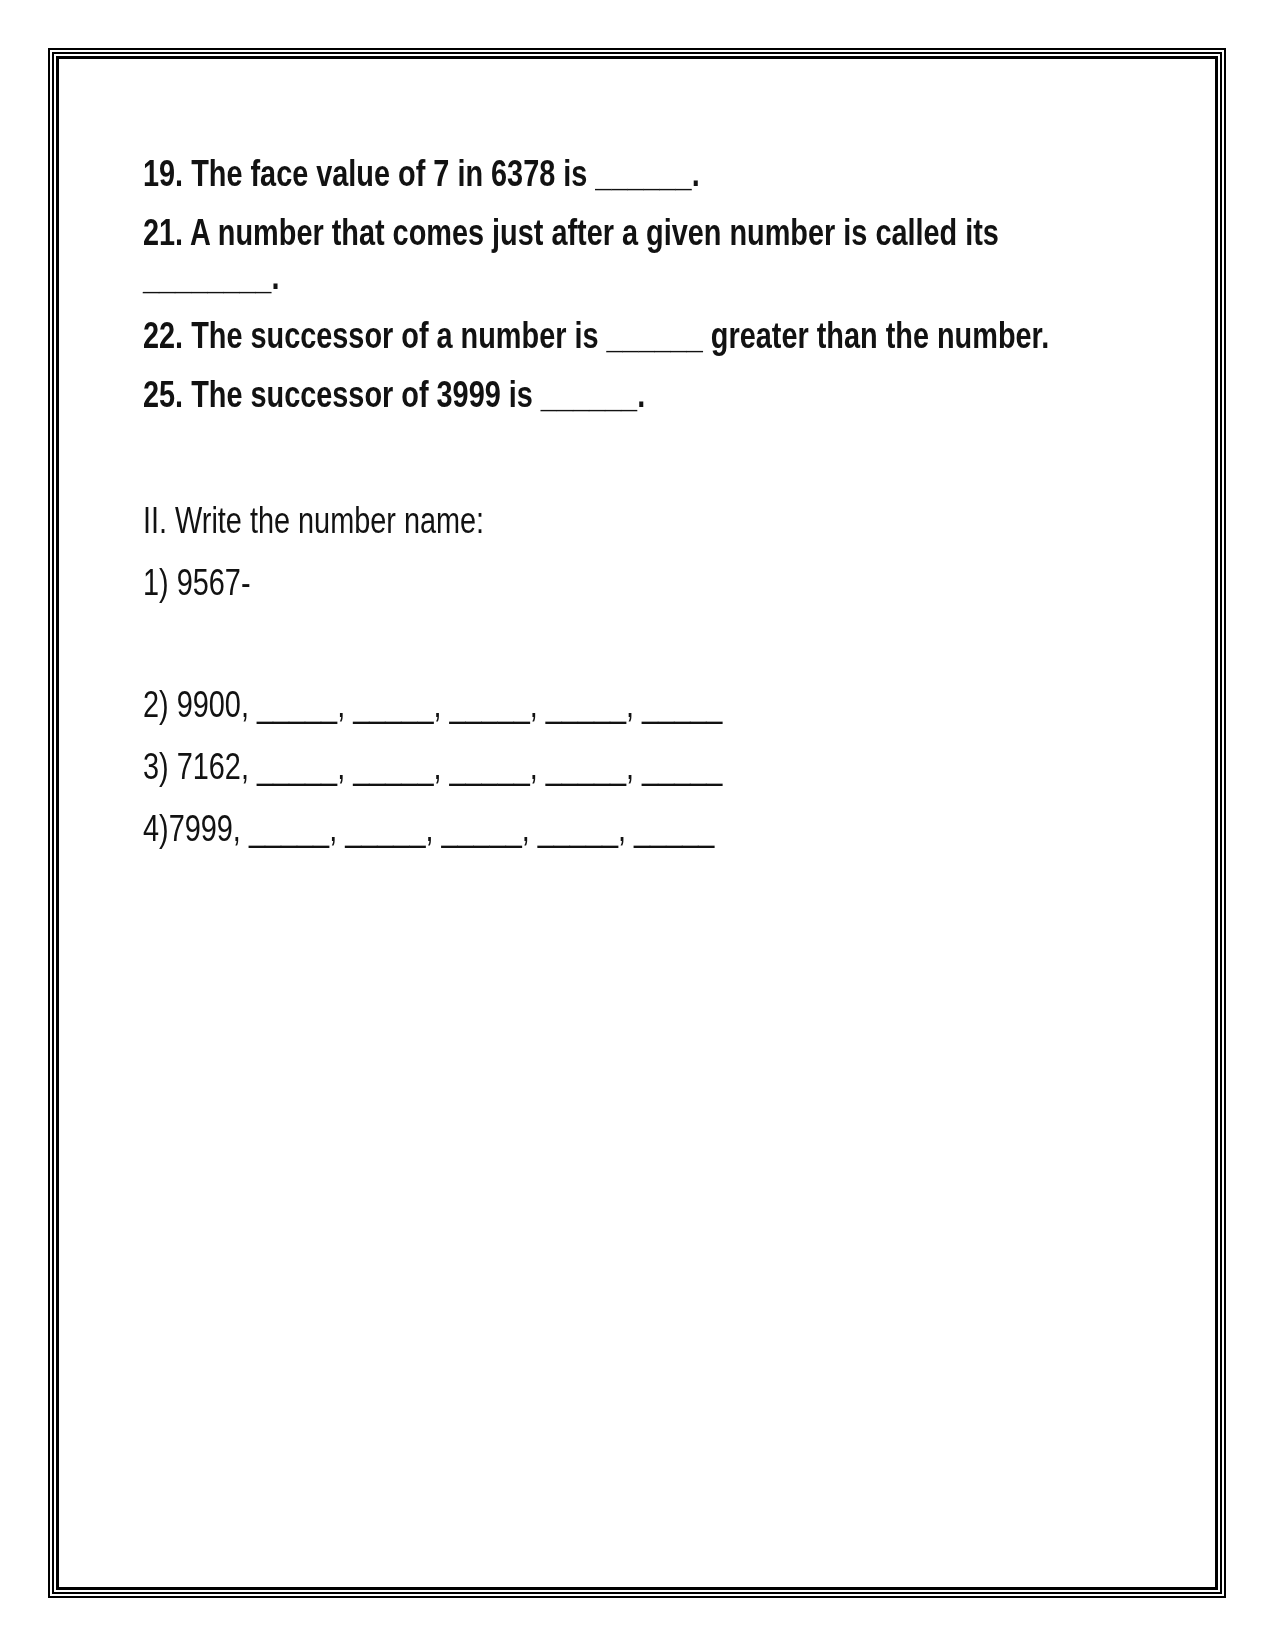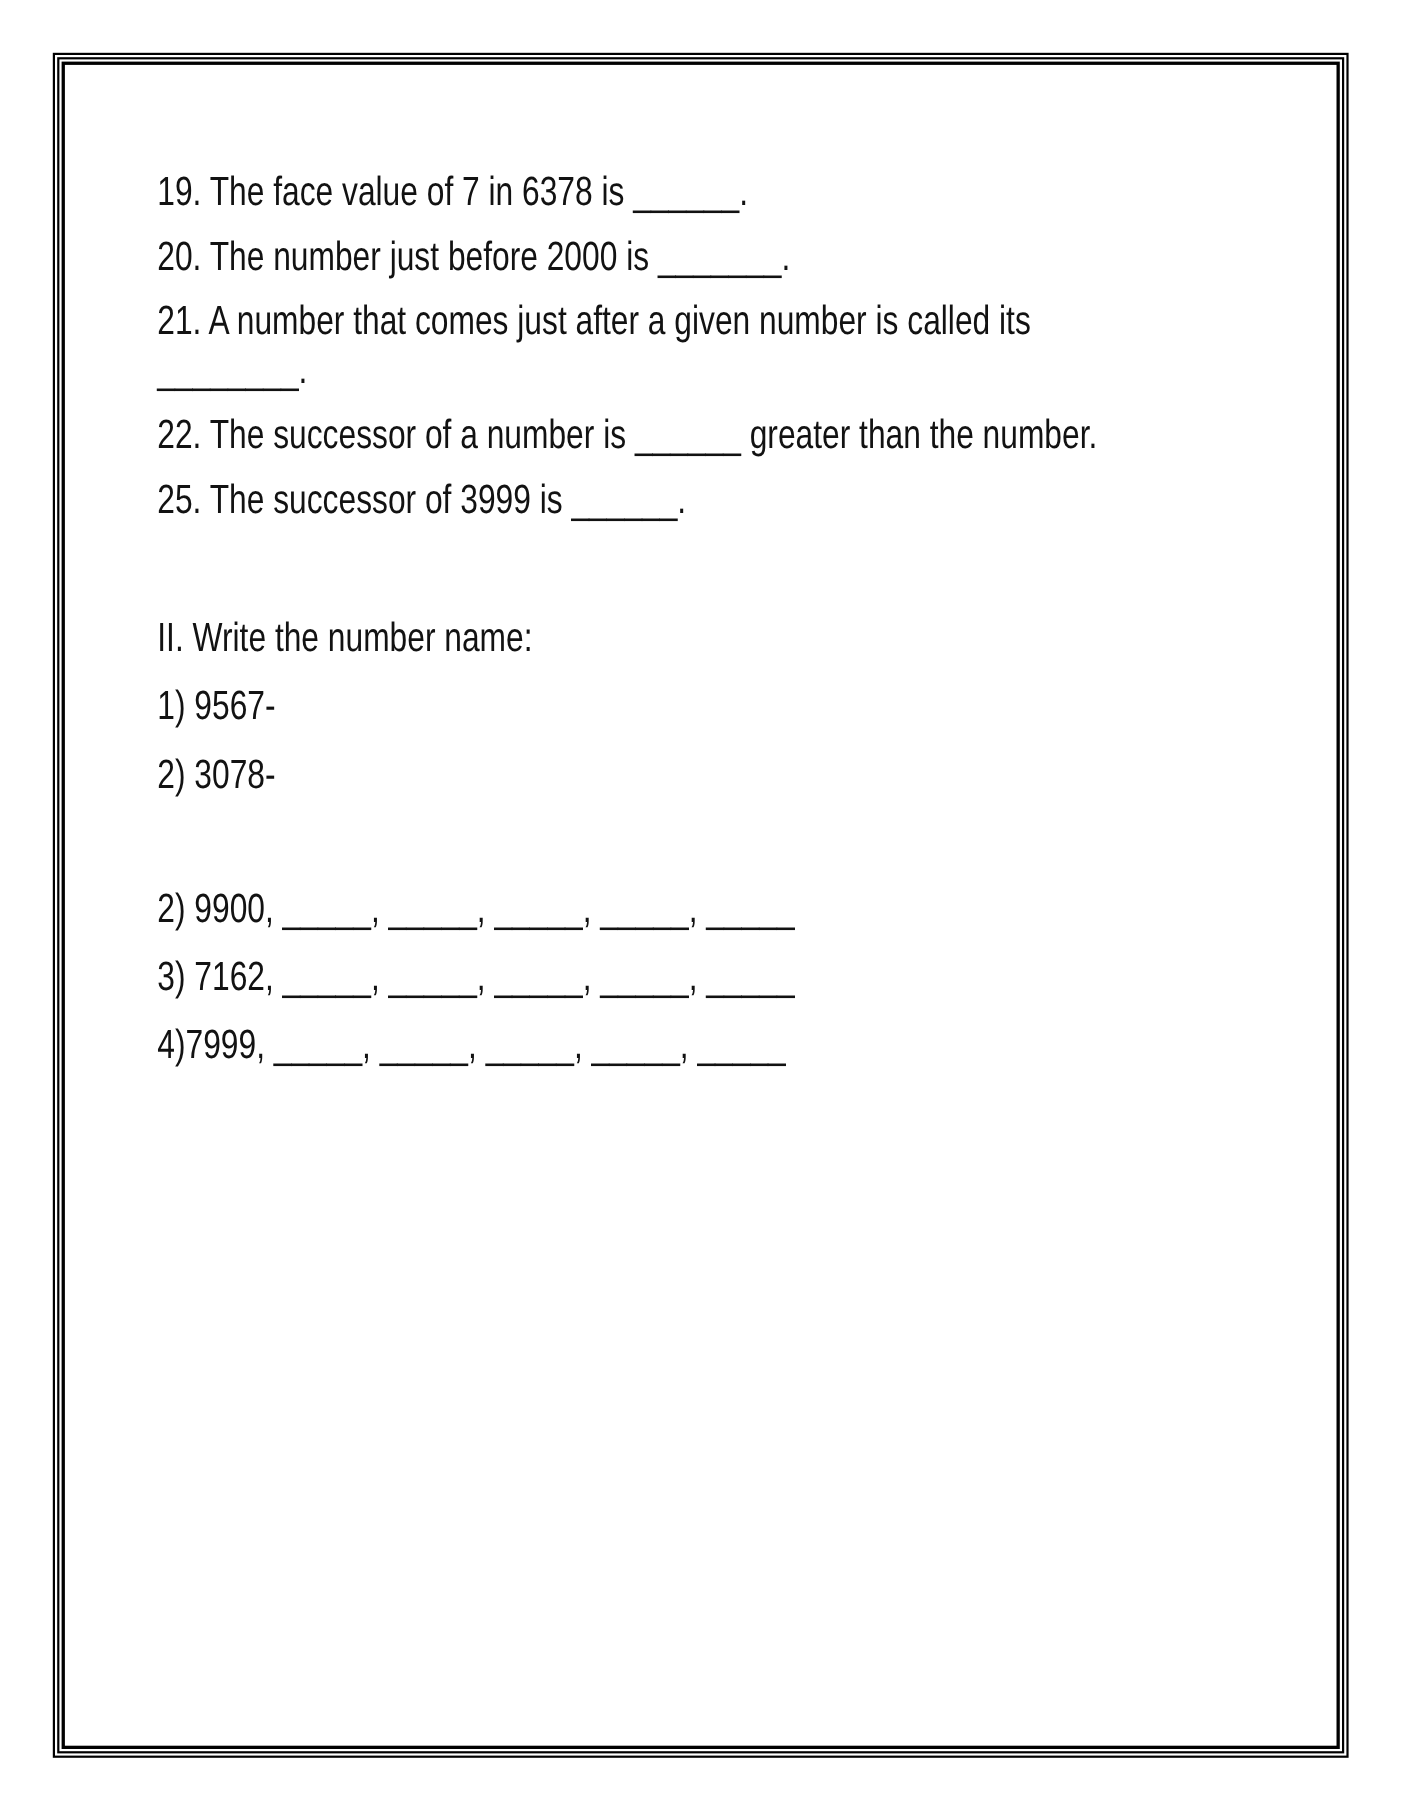--- a/index.html
+++ b/index.html
@@ -46,61 +46,55 @@
     padding: 93px 0 0 84px;
   }
   
   .ln {
     font-size: 37px;
     line-height: 44px;
     white-space: pre;
     transform: scaleX(0.78);
     transform-origin: 0 50%;
   }
-  .q      { margin: 0 0 15px 0; }   
+  .q      { margin: 0 0 15px 0; font-weight: bold; }   
   .item62 { margin: 0 0 18px 0; }   
   .spacer-a { height: 67px; }
   .spacer-b { height: 60px; }
 </style>
 </head>
 <body>
 
 <div class="page">
   <div class="frame"></div>
 
   <div class="content">
 
     <div class="q">
       <div class="ln">19. The face value of 7 in 6378 is ______.</div>
-    </div>
-    <div class="q">
-      <div class="ln">20. The number just before 2000 is _______.</div>
     </div>
     <div class="q">
       <div class="ln">21. A number that comes just after a given number is called its</div>
       <div class="ln">________.</div>
     </div>
     <div class="q">
       <div class="ln">22. The successor of a number is ______ greater than the number.</div>
     </div>
     <div class="q">
       <div class="ln">25. The successor of 3999 is ______.</div>
     </div>
 
     <div class="spacer-a"></div>
 
     <div class="item62">
       <div class="ln">II. Write the number name:</div>
     </div>
     <div class="item62">
       <div class="ln">1) 9567-</div>
     </div>
-    <div class="item62">
-      <div class="ln">2) 3078-</div>
-    </div>
 
     <div class="spacer-b"></div>
 
     <div class="item62">
       <div class="ln">2) 9900, _____, _____, _____, _____, _____</div>
     </div>
     <div class="item62">
       <div class="ln">3) 7162, _____, _____, _____, _____, _____</div>
     </div>
     <div class="item62">

